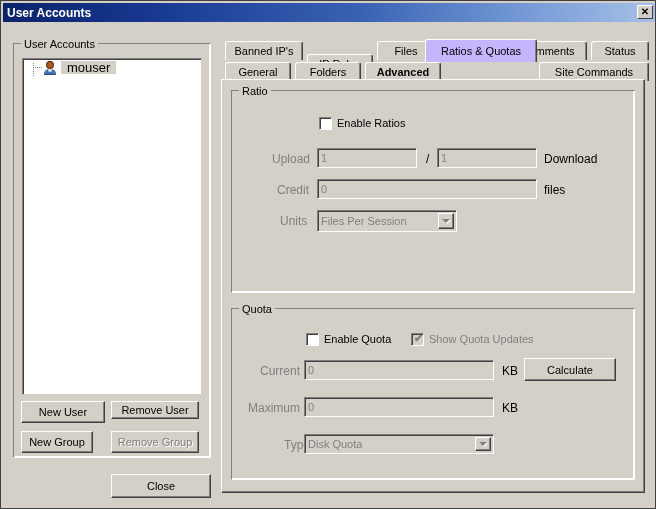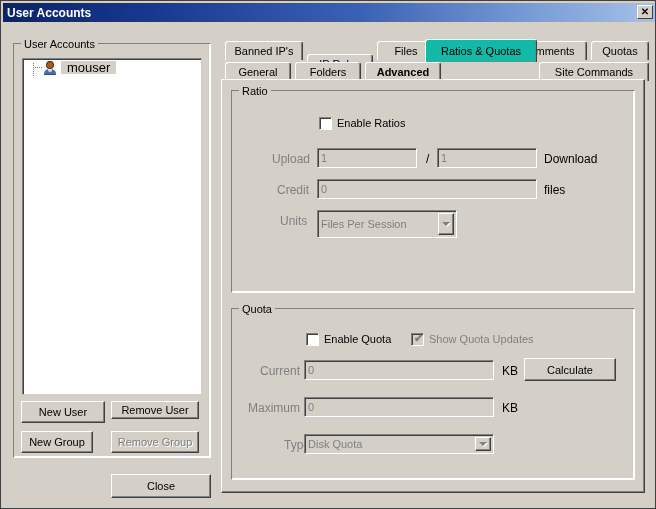--- a/index.html
+++ b/index.html
@@ -238,21 +238,21 @@
     justify-content: center;
     font-size: 11px;
     color: #000000;
     cursor: default;
     white-space: nowrap;
     border-radius: 3px 3px 0 0;
   }
   .tab.selected {
     height: 23px;
     top: -2px !important;
-    background: #14b8a6;
+    background: #c4b5fd;
     z-index: 5;
     box-shadow: inset -1px 0 0 #808080;
     font-weight: normal;
   }
 
   
   #tabpanel {
     position: absolute;
     left: 220px; top: 78px;
     width: 424px; height: 414px;
@@ -419,21 +419,21 @@
   <div class="btn disabled" id="btn-remove-group">Remove Group</div>
   <div class="btn" id="btn-close">Close</div>
 
   <div id="tabarea">
 
     <div class="tab" style="top:0px;left:4px;width:78px;">Banned IP's</div>
     <div class="tab" style="top:13px;left:86px;width:66px;">IP Rules</div>
     <div class="tab" style="top:0px;left:156px;width:58px;">Files</div>
     <div class="tab" style="top:0px;left:218px;width:66px;">Scripts</div>
     <div class="tab" style="top:0px;left:288px;width:78px;">Comments</div>
-    <div class="tab" style="top:0px;left:370px;width:58px;">Quotas</div>
+    <div class="tab" style="top:0px;left:370px;width:58px;">Status</div>
 
     <div class="tab" style="top:21px;left:4px;width:66px;">General</div>
     <div class="tab" style="top:21px;left:74px;width:66px;">Folders</div>
     <div class="tab" style="top:21px;left:144px;width:76px;font-weight:bold;">Advanced</div>
     <div class="tab selected" style="top:21px;left:204px;width:112px;">Ratios &amp; Quotas</div>
     <div class="tab" style="top:21px;left:318px;width:110px;">Site Commands</div>
   </div>
 
   <div id="tabpanel">
     <div id="tabpanel-in"></div>
@@ -451,21 +451,21 @@
       <div class="tfield" style="left:85px; top:57px; width:100px; height:20px;">1</div>
       <div class="flabel" style="left:194px; top:62px; color:#000;">/</div>
       <div class="tfield" style="left:205px; top:57px; width:100px; height:20px;">1</div>
       <div class="flabel" style="left:312px; top:62px;">Download</div>
 
       <div class="flabel disabled" style="left:45px; top:93px;">Credit</div>
       <div class="tfield" style="left:85px; top:88px; width:220px; height:20px;">0</div>
       <div class="flabel" style="left:312px; top:93px;">files</div>
 
       <div class="flabel disabled" style="left:48px; top:124px;">Units</div>
-      <div class="combo" style="left:85px; top:119px; width:140px; height:28px;">
+      <div class="combo" style="left:85px; top:119px; width:140px; height:22px;">
         <div class="combo-text">Files Per Session</div>
         <div class="combo-btn">
             <div class="arrow-dn"></div>
           </div>
       </div>
     </div>
 
     <div class="groupbox" id="group-quota">
       <div class="gb-in"></div>
       <div class="gb-title">Quota</div>

